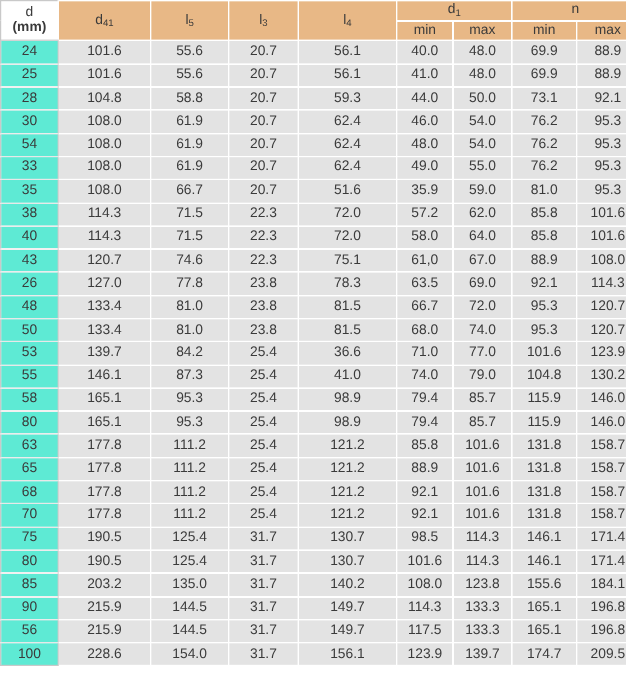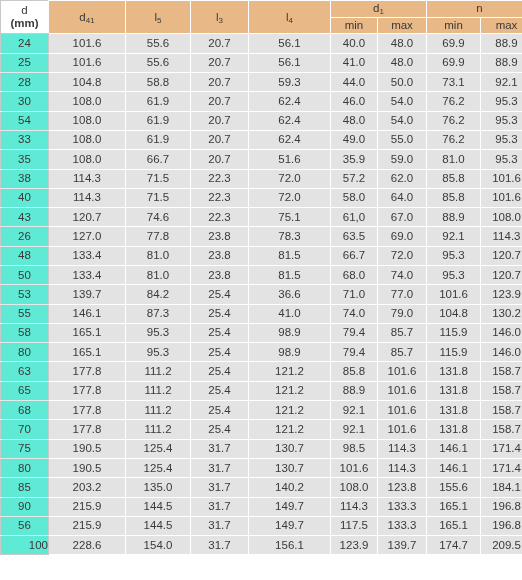--- a/index.html
+++ b/index.html
@@ -55,21 +55,20 @@
   }
   #spec-table tbody td.dcol {
     background: #5eead4;
     border-left: 1px solid #c9c9c9;
     border-right: 1px solid #c9c9c9;
     border-top: 1px solid #e8e8e8;
     border-bottom: 1px solid #e8e8e8;
   }
   #spec-table tbody tr:last-child td.dcol {
     border-bottom: 1px solid #c9c9c9;
-    text-align: right;
   }
   sub {
     font-size: 8px;
     vertical-align: baseline;
     position: relative;
     bottom: -2px;
   }
 </style>
 </head>
 <body>

